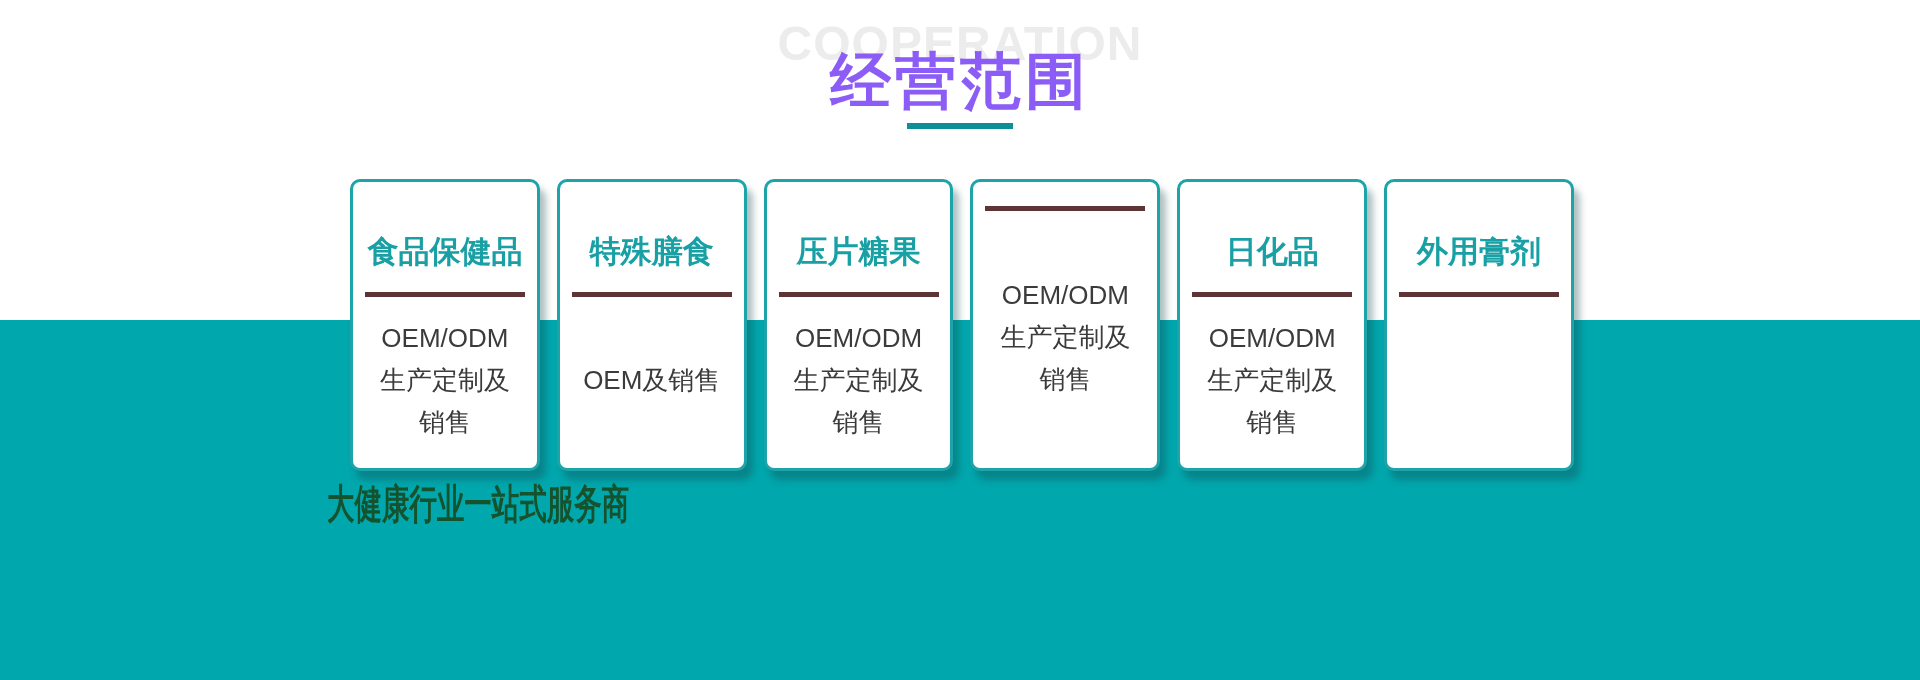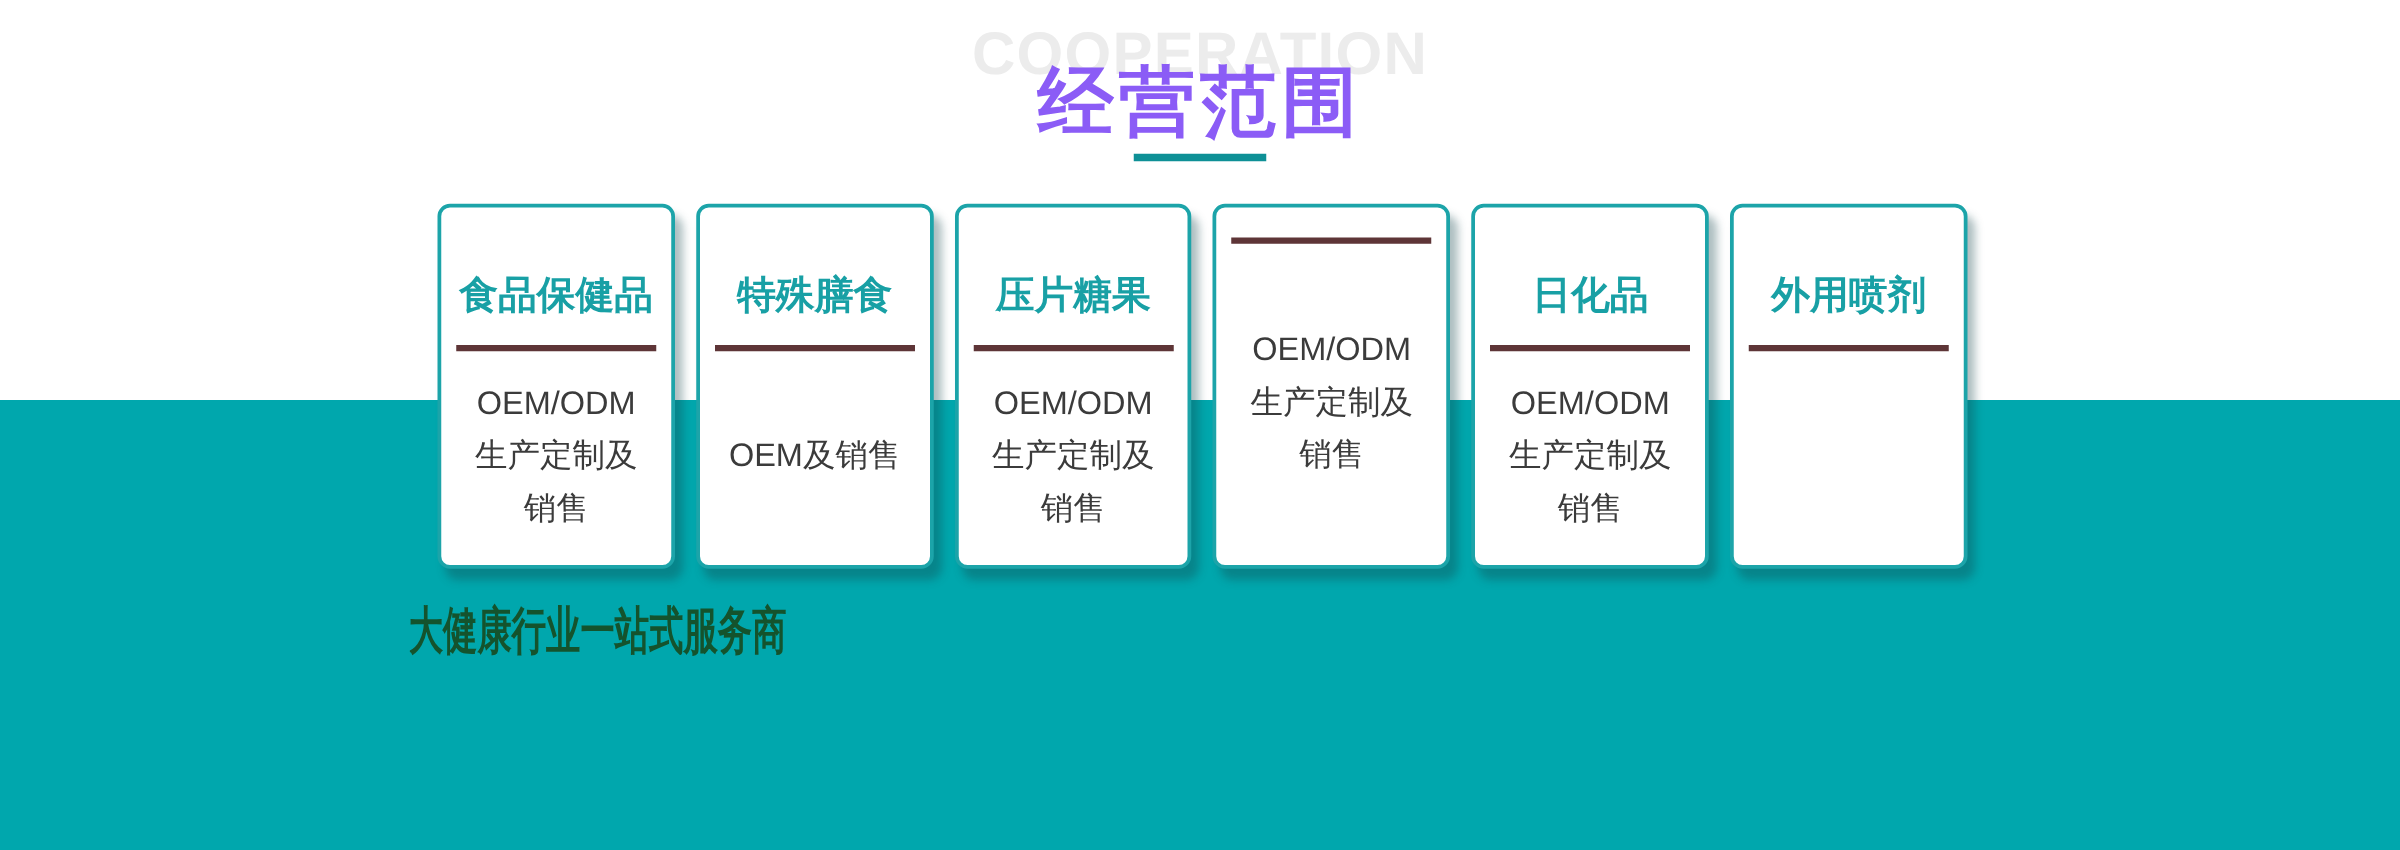--- a/index.html
+++ b/index.html
@@ -34,21 +34,21 @@
     display:flex;gap:17px;
   }
   .card{
     box-sizing:border-box;
     width:190px;height:292px;
     background:#ffffff;
     border:3px solid #1ca4a9;
     border-radius:10px;
     box-shadow:6px 9px 7px rgba(20,70,74,0.35);
     display:flex;flex-direction:column;align-items:center;
-    position:relative;z-index:2;
+    position:relative;z-index:2;margin-top:16px;
   }
   .card-title{
     margin-top:54px;
     font-size:31px;font-weight:700;color:#18a0a5;
     line-height:32px;white-space:nowrap;
   }
   .card-divider{
     width:160px;height:5px;background:#5e3537;
     margin-top:24px;flex-shrink:0;
   }
@@ -108,20 +108,20 @@
 销售</div>
   </div>
   <div class="card">
     <div class="card-title">日化品</div>
     <div class="card-divider"></div>
     <div class="card-body">OEM/ODM
 生产定制及
 销售</div>
   </div>
   <div class="card">
-    <div class="card-title">外用喷剂</div>
+    <div class="card-title">外用膏剂</div>
     <div class="card-divider"></div>
   </div>
 </div>
 
 <div class="banner">
   <div class="banner-heading">大健康行业一站式服务商</div>
 </div>
 
 </body></html>

